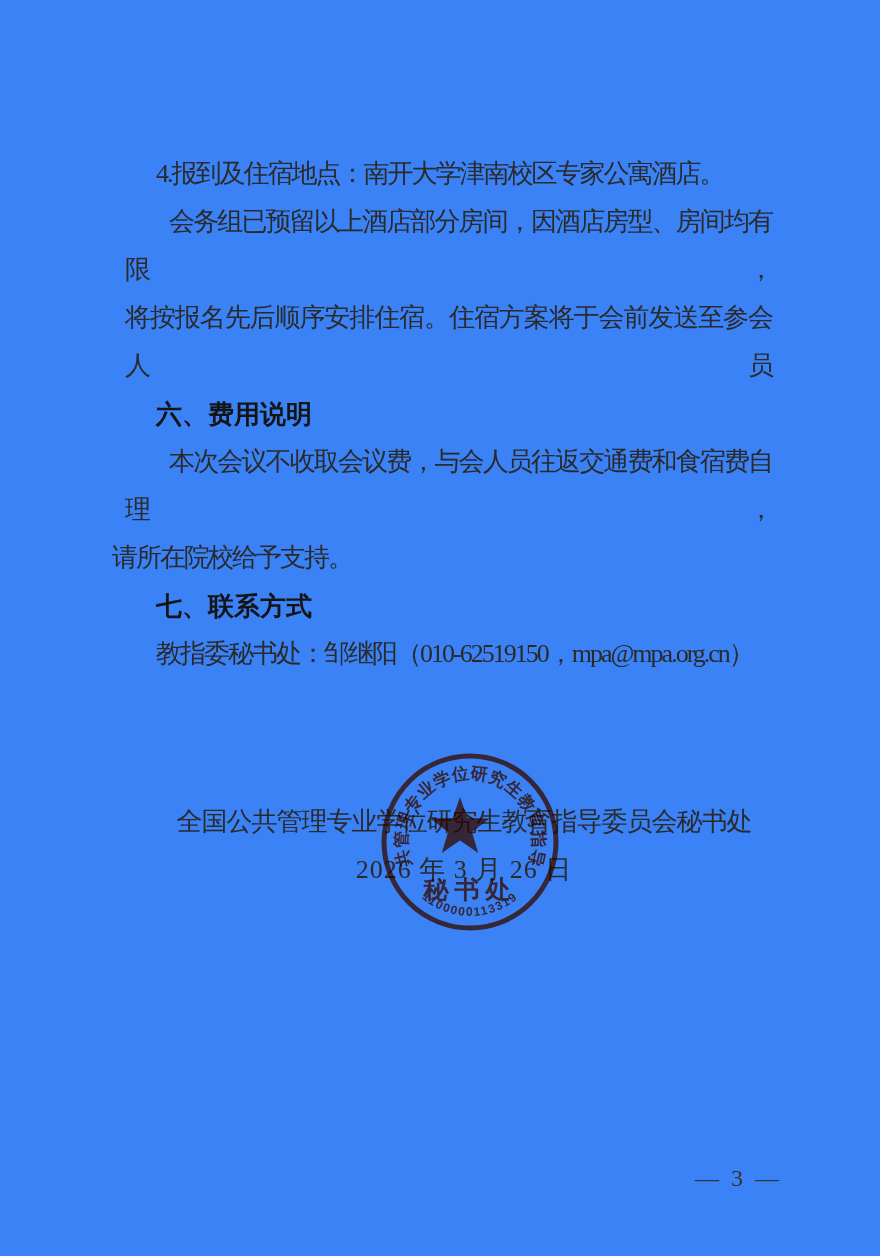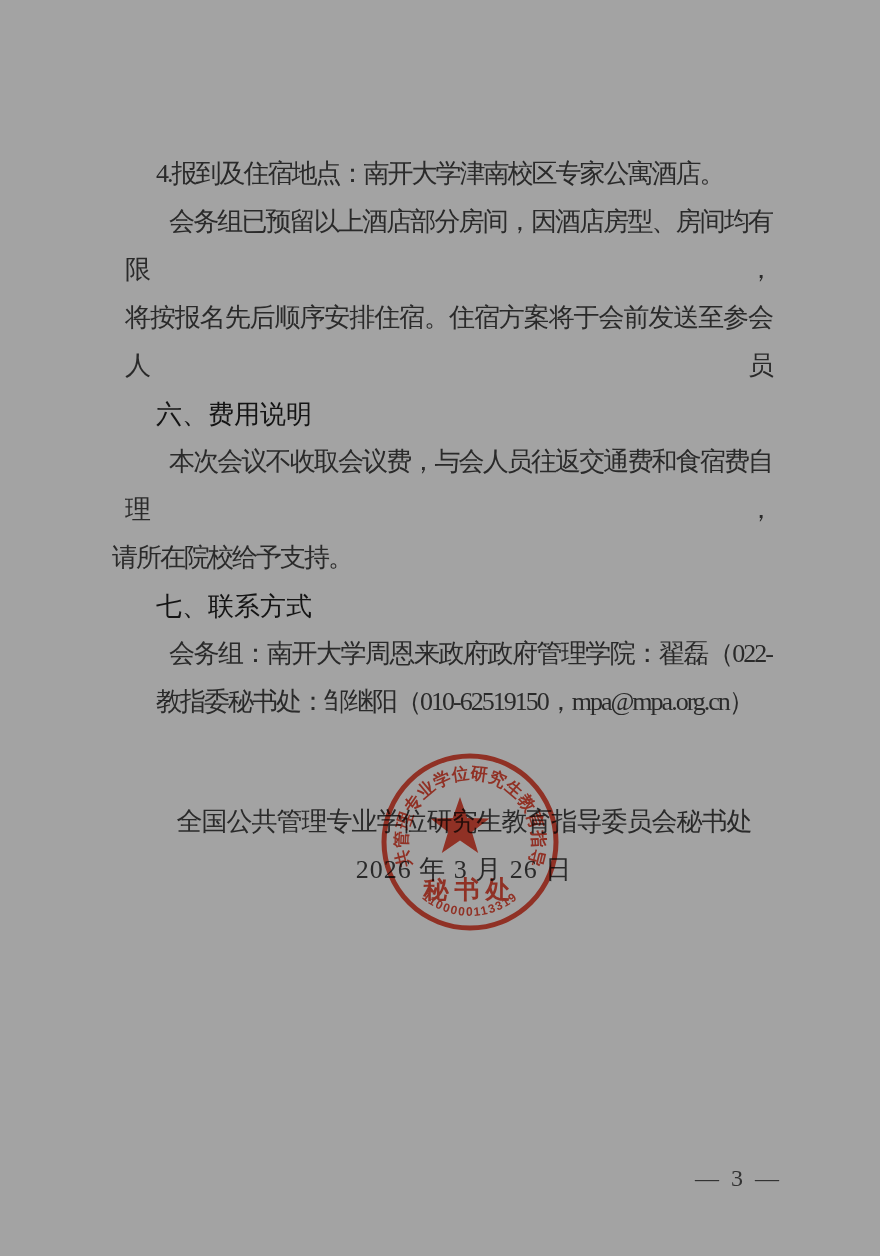--- a/index.html
+++ b/index.html
@@ -1,33 +1,33 @@
 <!DOCTYPE html>
 <html><head>
 <meta charset="utf-8">
 <style>
   html,body { margin:0; padding:0; background:#ffffff; }
   .page {
     position:relative; width:880px; height:1256px; margin:0 auto;
-    background:#a3a3a3; overflow:hidden;
+    background:#3b82f6; overflow:hidden;
     font-family:"Liberation Serif","DejaVu Serif",serif;
     color:#262626;
   }
   .doc { position:absolute; left:112px; top:150px; width:660px; }
   .line {
     font-size:26px; line-height:48px; letter-spacing:-2px;
     white-space:nowrap; color:#2a2a2a;
   }
   .line.indent { text-indent:44px; }
   .line.justify {
     white-space:normal; text-align:justify; text-align-last:justify;margin-left:13px;
   }
   .line.heading {
     font-family:"Liberation Sans","DejaVu Sans",sans-serif;
-    font-weight:400; color:#141414; letter-spacing:0;
+    font-weight:700; color:#141414; letter-spacing:0;
   }
   .sig {
     position:absolute; left:112px; top:798px; width:660px;
     text-align:center; transform:translateX(22px);
   }
   .sig-org { font-size:26px; line-height:48px; letter-spacing:-1px; white-space:nowrap; color:#2a2a2a; }
   .sig-date { font-size:26px; line-height:48px; letter-spacing:1px; color:#2a2a2a; }
   .pageno {
     position:absolute; top:1165px; right:98px;
     font-size:24px; letter-spacing:3px; color:#333;
@@ -47,21 +47,20 @@
 <div class="page">
 
   <div class="doc">
     <div class="line indent">4.报到及住宿地点：南开大学津南校区专家公寓酒店。</div>
     <div class="line indent justify">会务组已预留以上酒店部分房间，因酒店房型、房间均有限，</div>
     <div class="line justify">将按报名先后顺序安排住宿。住宿方案将于会前发送至参会人员</div>
     <div class="line indent heading">六、费用说明</div>
     <div class="line indent justify">本次会议不收取会议费，与会人员往返交通费和食宿费自理，</div>
     <div class="line">请所在院校给予支持。</div>
     <div class="line indent heading">七、联系方式</div>
-    <div class="line indent justify">会务组：南开大学周恩来政府政府管理学院：翟磊（022-</div>
     <div class="line indent">教指委秘书处：邹继阳（010-62519150，mpa@mpa.org.cn）</div>
   </div>
 
   <div class="sig">
     <div class="sig-org">全国公共管理专业学位研究生教育指导委员会秘书处</div>
     <div class="sig-date">2026 年 3 月 26 日</div>
   </div>
 
   <svg class="seal" viewBox="368 740 204 204" width="204" height="204">
     <defs>

